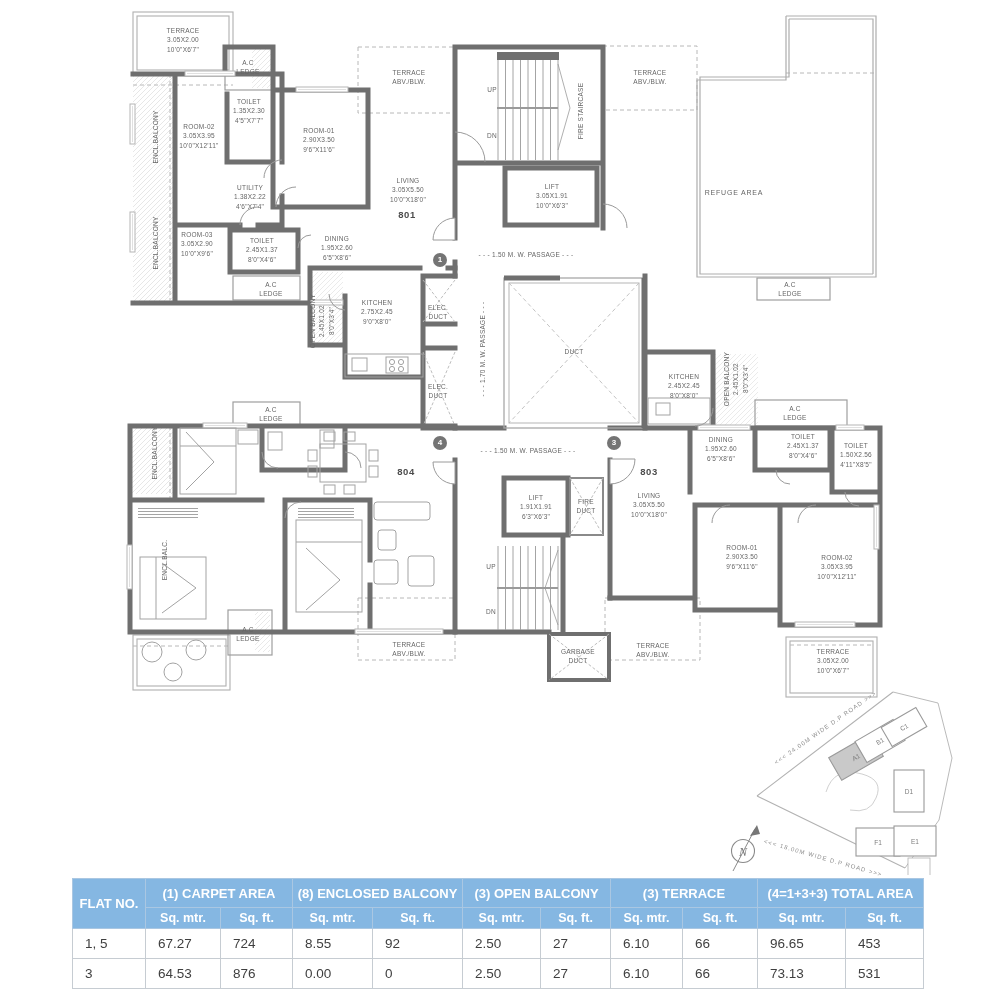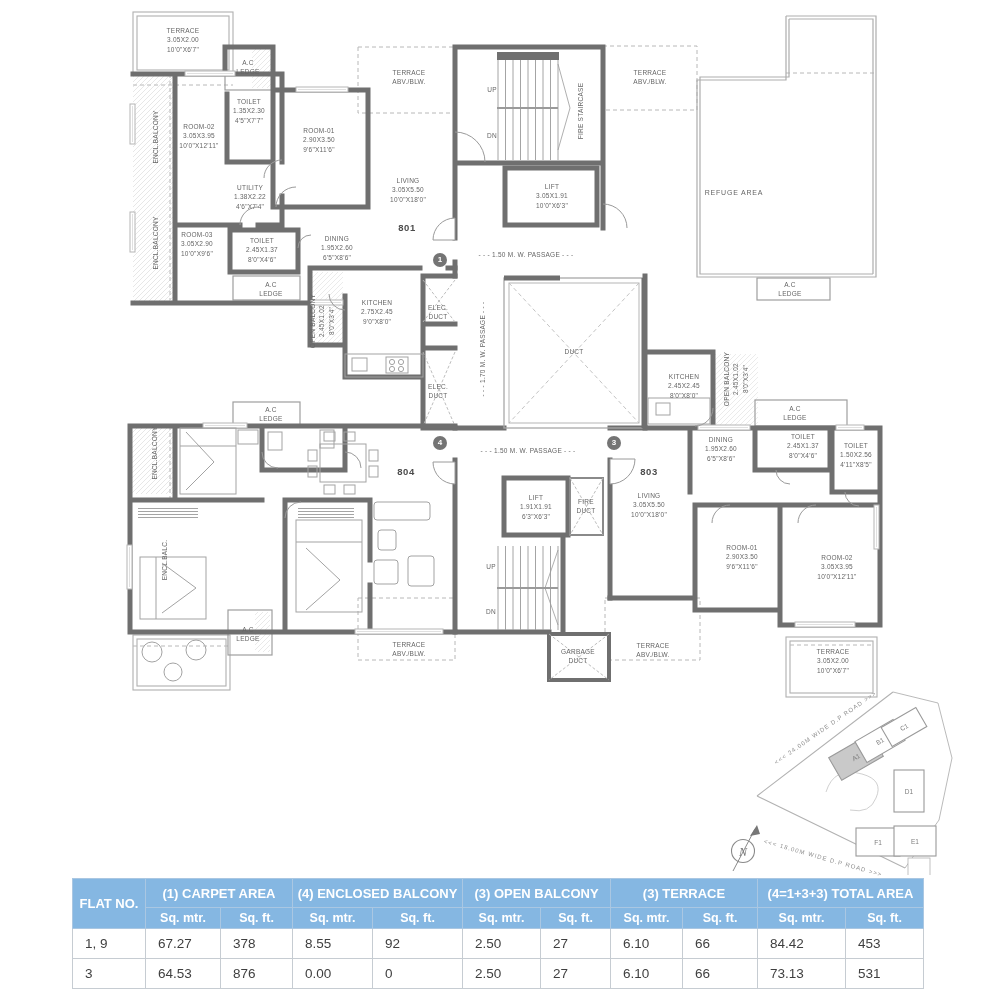--- a/index.html
+++ b/index.html
@@ -435,21 +435,21 @@
       <div>TERRACE</div>
       <div>ABV./BLW.</div>
     </div>
 
 <div class="lbl vert" style="left:156px;top:137px">ENCL.BALCONY</div>
 <div class="lbl vert" style="left:156px;top:243px">ENCL.BALCONY</div>
 <div class="lbl vert" style="left:155px;top:453px">ENCL.BALCONY</div>
 <div class="lbl vert" style="left:165px;top:560px">ENCL.BALC.</div>
 <div class="lbl" style="left:734px;top:193px;font-size:7px;letter-spacing:.8px">REFUGE AREA</div>
 
-<div class="lbl flatnum" style="left:407px;top:228px">801</div>
+<div class="lbl flatnum" style="left:407px;top:215px">801</div>
 <div class="lbl flatnum" style="left:406px;top:472px">804</div>
 <div class="lbl flatnum" style="left:649px;top:472px">803</div>
 <div class="circ" style="left:440px;top:260px">1</div>
 <div class="circ" style="left:440px;top:443px">4</div>
 <div class="circ" style="left:614px;top:443px">3</div>
 
 <div class="road" style="left:775px;top:760px;transform:rotate(-35deg);transform-origin:left center">&lt;&lt;&lt;  24.00M WIDE D.P ROAD  &gt;&gt;&gt;</div>
 <div class="road" style="left:764px;top:838px;transform:rotate(16deg);transform-origin:left center">&lt;&lt;&lt;  18.00M WIDE D.P ROAD  &gt;&gt;&gt;</div>
 <div class="bldg" style="left:856px;top:757px;transform:translate(-50%,-50%) rotate(-30deg)">A1</div>
 <div class="bldg" style="left:880px;top:741px;transform:translate(-50%,-50%) rotate(-30deg)">B1</div>
@@ -470,48 +470,48 @@
         <col style="width:70px">
         <col style="width:72px">
     <col style="width:75px">
         <col style="width:88px">
         <col style="width:78px">
   </colgroup>
   <tbody>
         <tr class="grp">
     <th rowspan="2">FLAT NO.</th>
     <th colspan="2">(1) CARPET AREA</th>
-    <th colspan="2">(4) ENCLOSED BALCONY</th>
+    <th colspan="2">(8) ENCLOSED BALCONY</th>
     <th colspan="2">(3) OPEN BALCONY</th>
     <th colspan="2">(3) TERRACE</th>
     <th colspan="2">(4=1+3+3)  TOTAL AREA</th>
   </tr>
   <tr>
     <th class="sub">Sq. mtr.</th>
     <th class="sub">Sq. ft.</th>
     <th class="sub">Sq. mtr.</th>
     <th class="sub">Sq. ft.</th>
     <th class="sub">Sq. mtr.</th>
     <th class="sub">Sq. ft.</th>
     <th class="sub">Sq. mtr.</th>
     <th class="sub">Sq. ft.</th>
     <th class="sub">Sq. mtr.</th>
     <th class="sub">Sq. ft.</th>
   </tr>
   <tr>
-    <td>1, 9</td>
+    <td>1, 5</td>
     <td>67.27</td>
-    <td>378</td>
+    <td>724</td>
     <td>8.55</td>
     <td>92</td>
     <td>2.50</td>
     <td>27</td>
     <td>6.10</td>
     <td>66</td>
-    <td>84.42</td>
+    <td>96.65</td>
     <td>453</td>
   </tr>
   <tr>
     <td>3</td>
     <td>64.53</td>
     <td>876</td>
     <td>0.00</td>
     <td>0</td>
     <td>2.50</td>
     <td>27</td>

